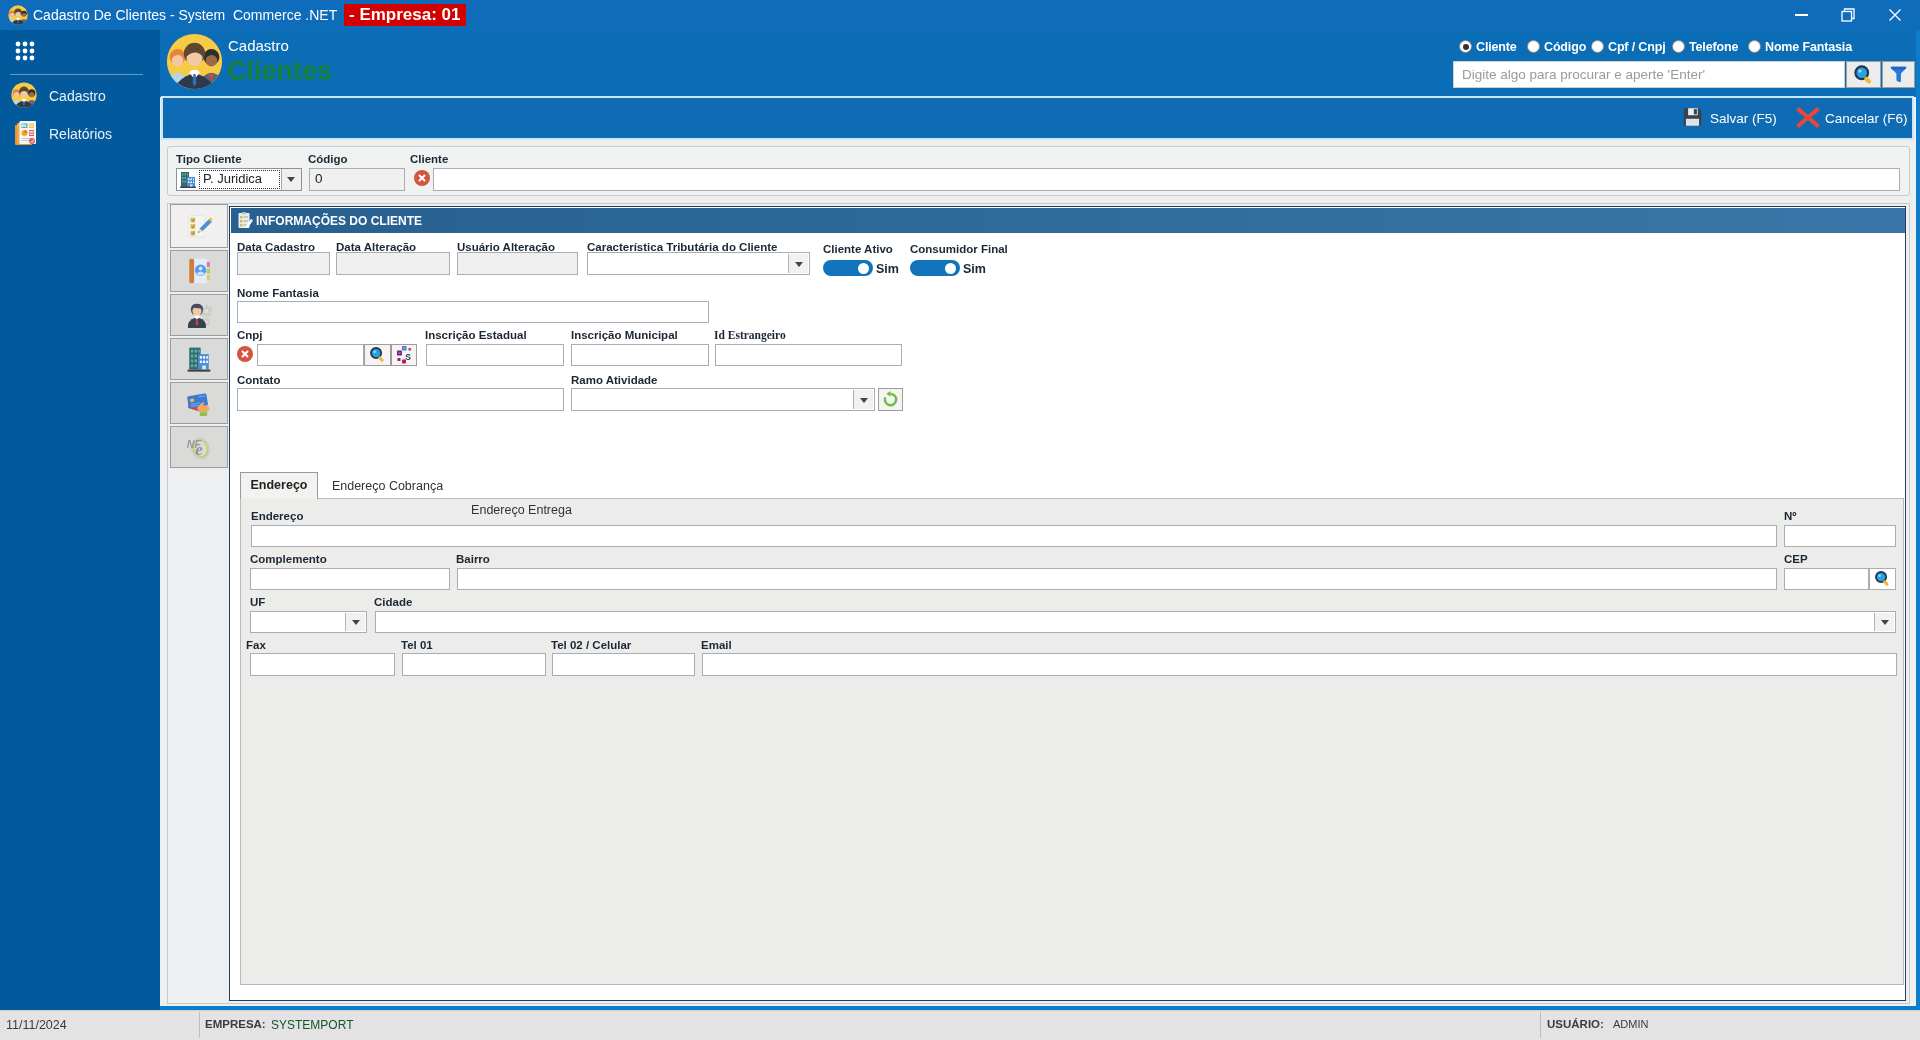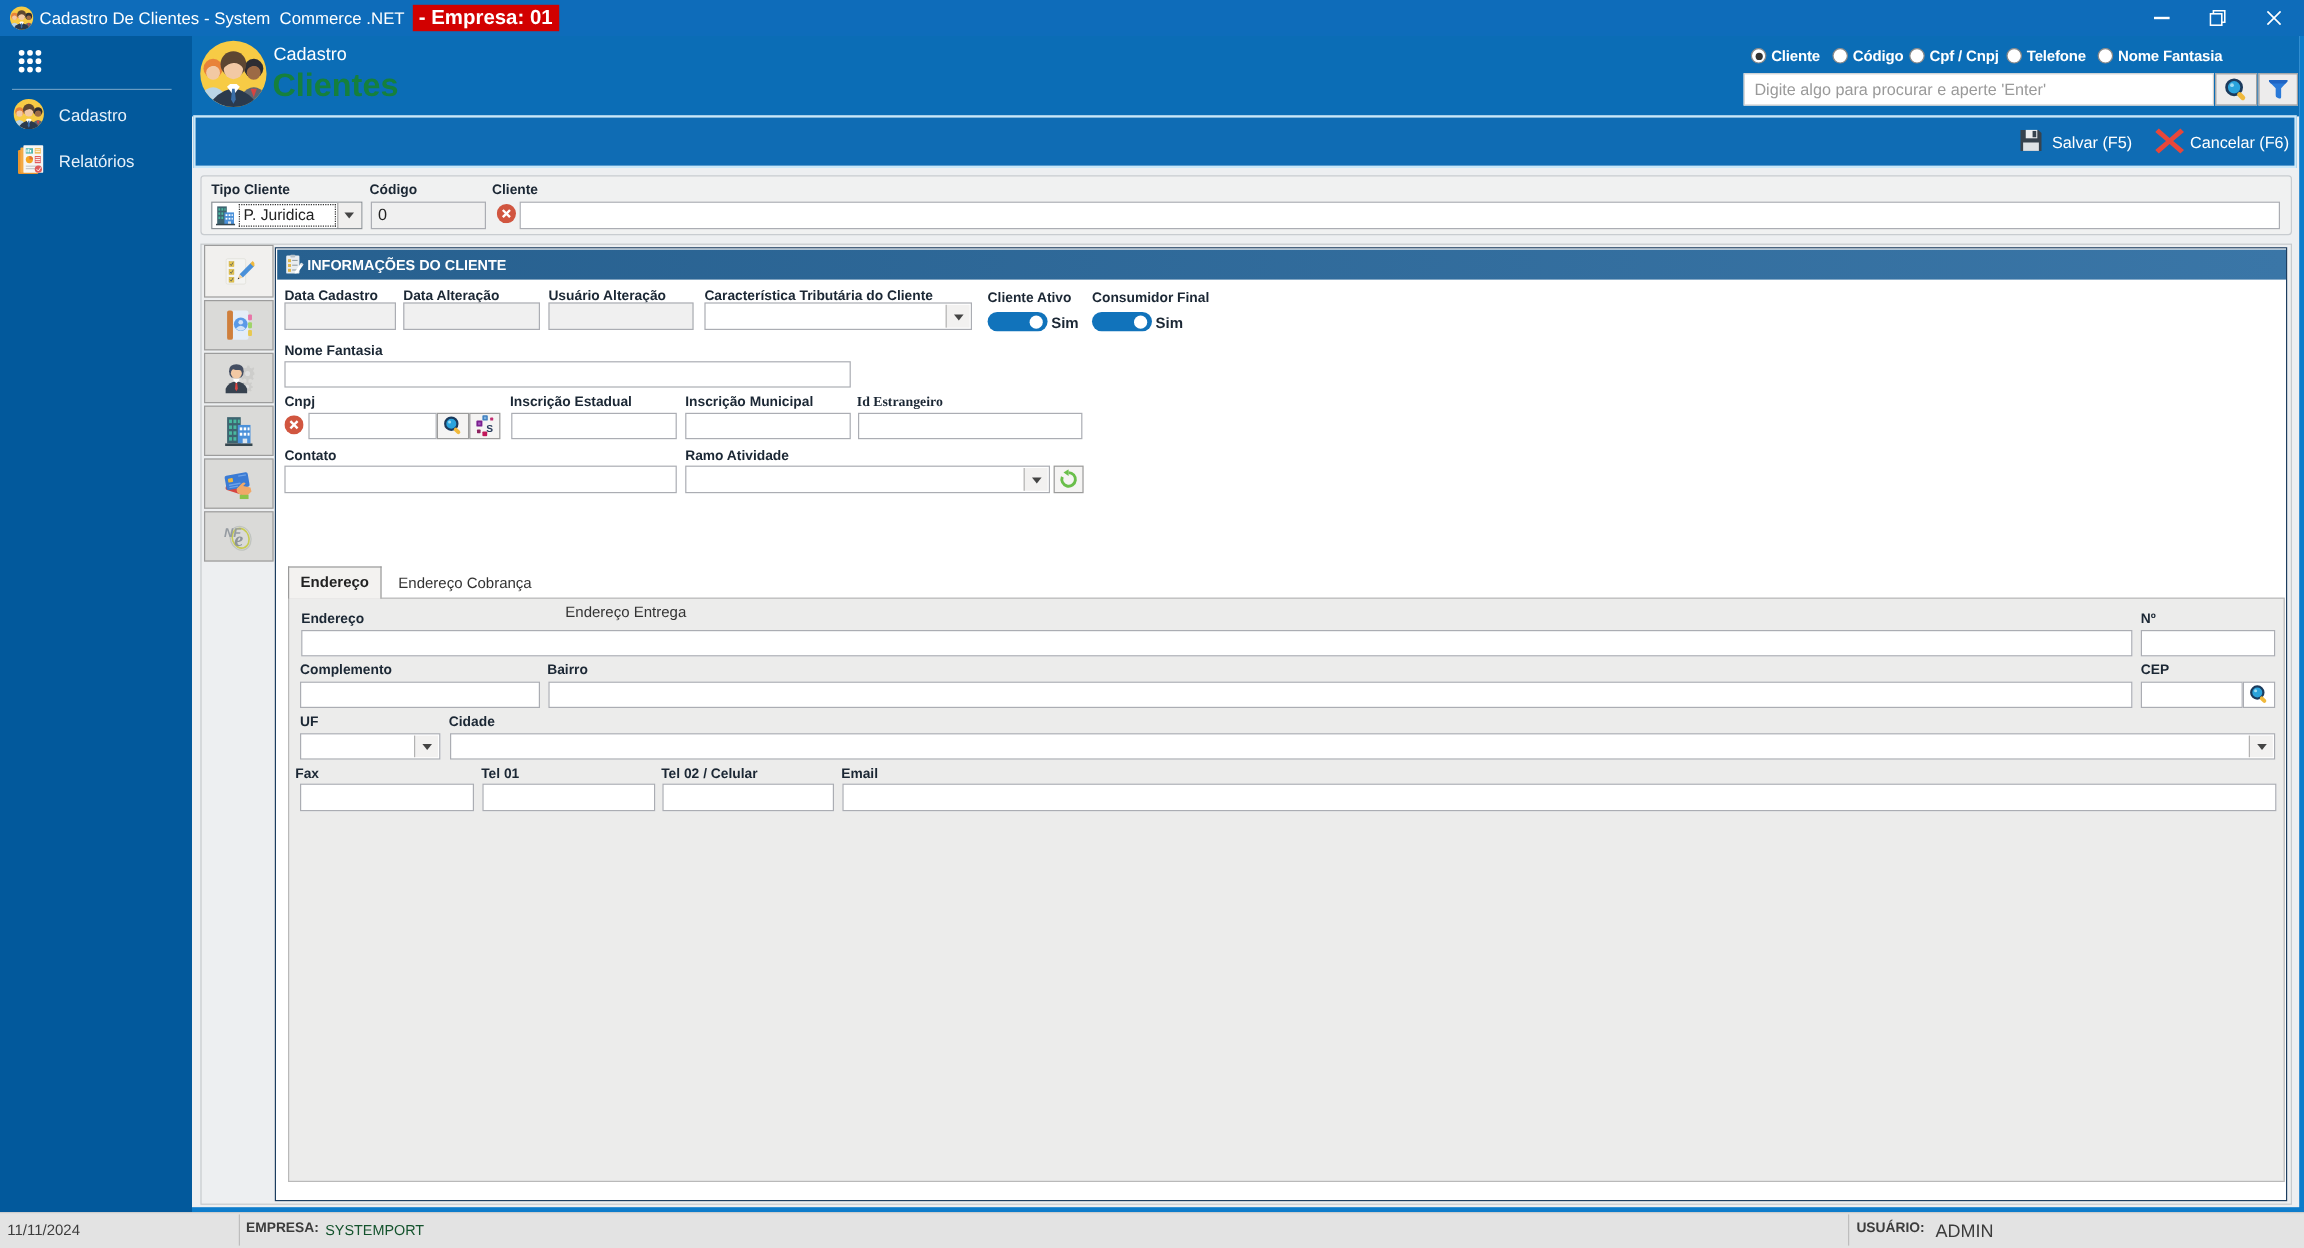--- a/index.html
+++ b/index.html
@@ -467,13 +467,13 @@
 <div class="inp" style="left:552px;top:653px;width:143px;height:23px;"></div>
 <div class="inp" style="left:702px;top:653px;width:1195px;height:23px;"></div>
 
 <div class="abs" style="left:0;top:1010px;width:1920px;height:30px;background:#e3e3e3;border-top:1px solid #cdcdcd;"></div>
 <div class="abs" style="left:6px;top:1018px;font-size:12.5px;color:#3c3c3c;">11/11/2024</div>
 <div class="abs" style="left:199px;top:1012px;width:1px;height:26px;background:#bdbdbd;"></div>
 <div class="abs" style="left:205px;top:1018px;font-size:11.5px;font-weight:bold;color:#3c3c3c;">EMPRESA:</div>
 <div class="abs" style="left:271px;top:1018px;font-size:12px;color:#14532d;">SYSTEMPORT</div>
 <div class="abs" style="left:1540px;top:1012px;width:1px;height:26px;background:#bdbdbd;"></div>
 <div class="abs" style="left:1547px;top:1018px;font-size:11.5px;font-weight:bold;color:#3c3c3c;">USUÁRIO:</div>
-<div class="abs" style="left:1613px;top:1018px;font-size:15px;color:#3c3c3c;">ADMIN</div>
+<div class="abs" style="left:1613px;top:1018px;font-size:11px;color:#3c3c3c;">ADMIN</div>
 
 </body></html>

